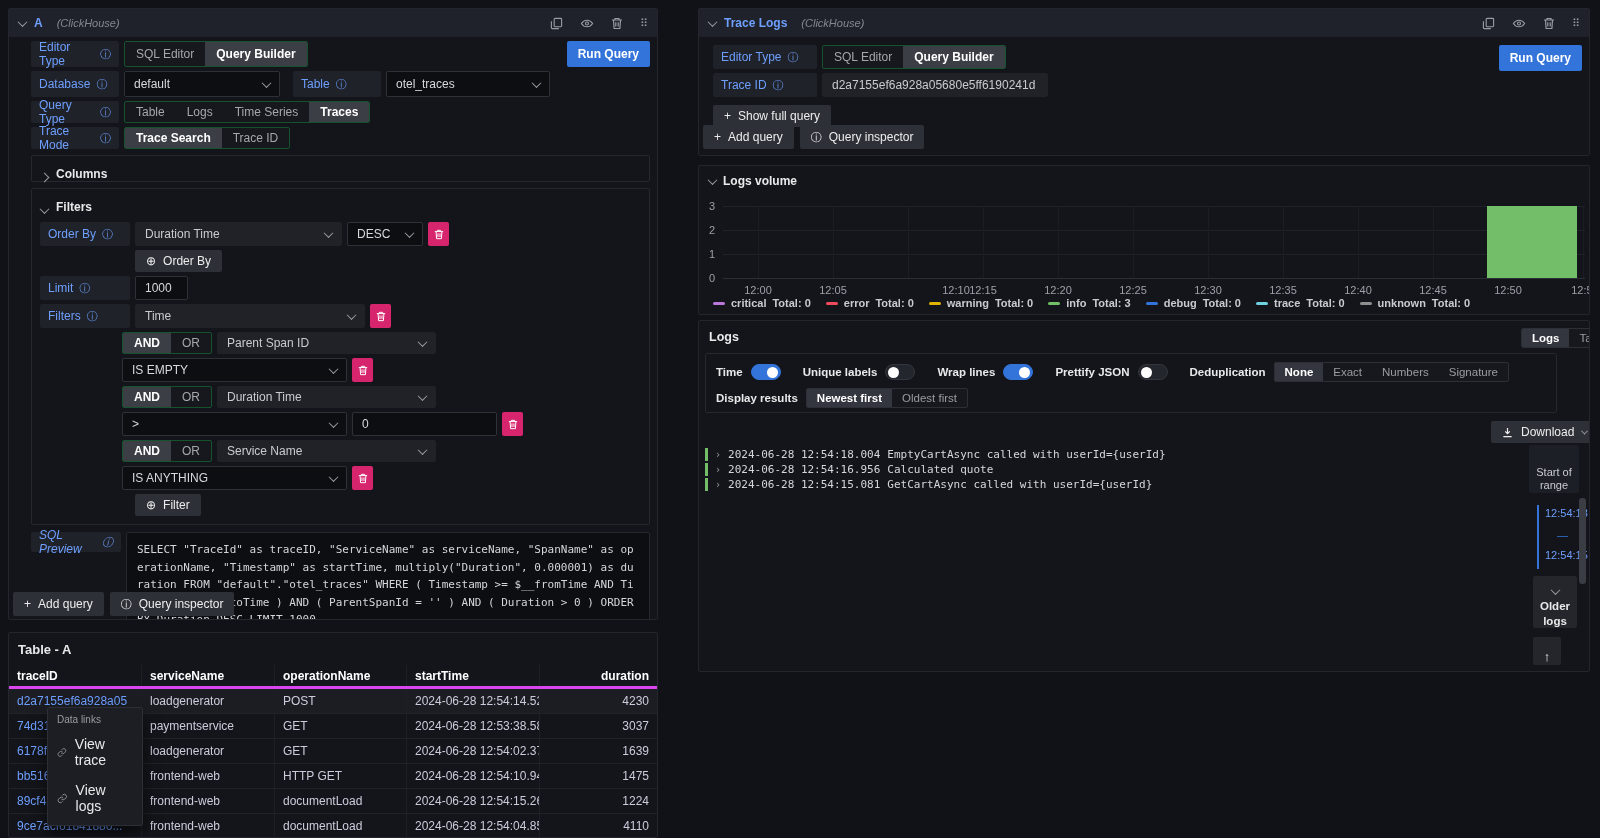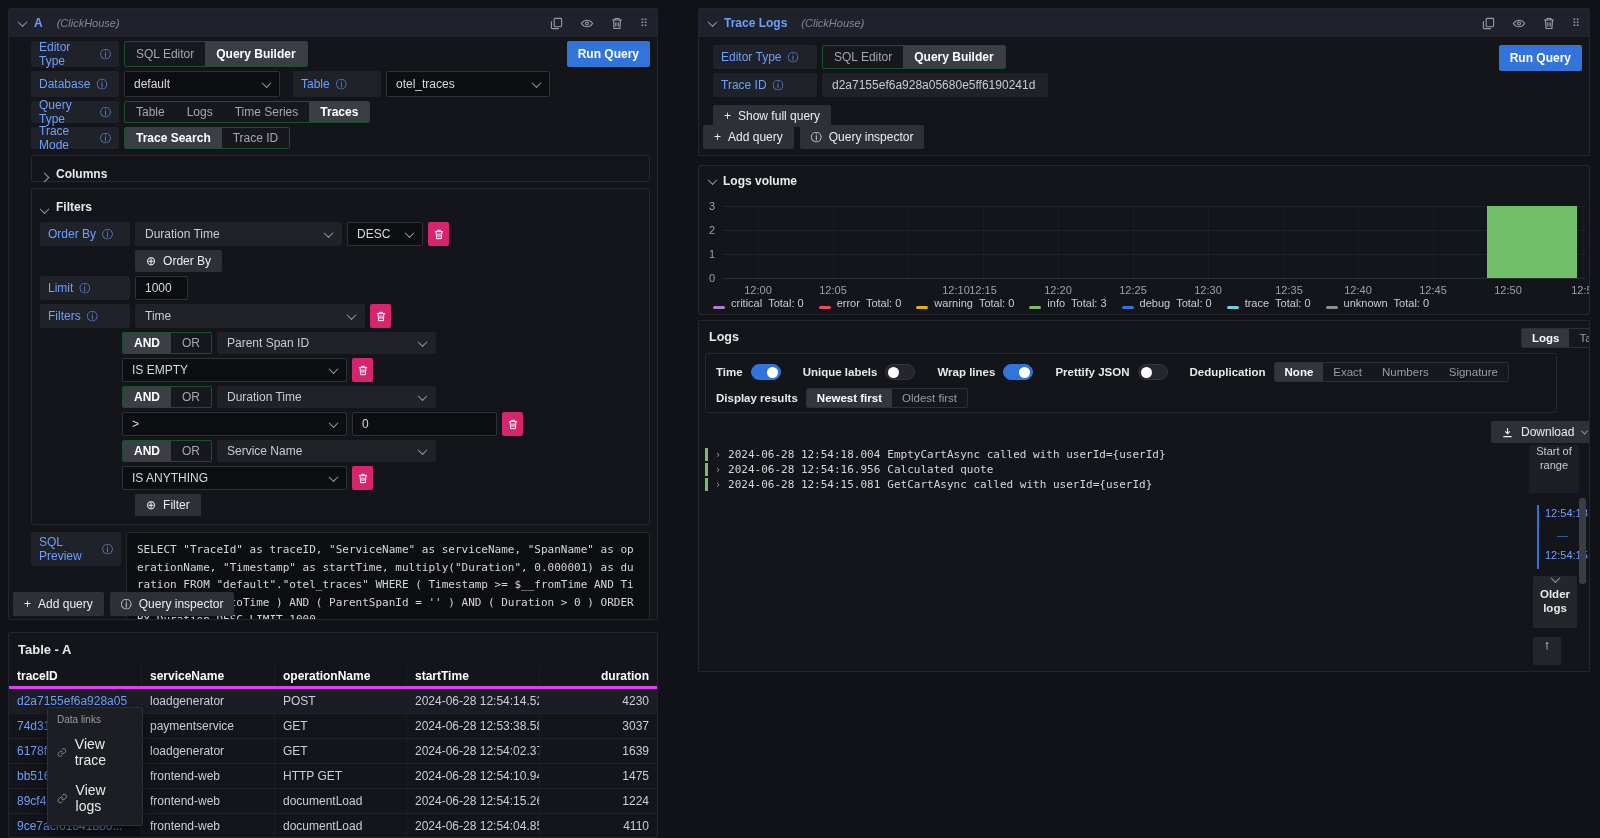--- a/index.html
+++ b/index.html
@@ -61,37 +61,37 @@
   .menu .mtitle { color:#9a9ca3; font-size:10px; padding:6px 9px 4px; }
   .menu .mitem { display:flex; gap:8px; align-items:center; color:#e8e9ea; font-size:14px; font-weight:500; padding:7px 9px; }
 
   
   .gl-h { position:absolute; left:24px; right:4px; height:1px; background:#1f222a; }
   .gl-v { position:absolute; width:1px; background:#1a1d23; }
   .ytick { position:absolute; width:16px; text-align:right; color:#9ba0a8; font-size:11px; }
   .xtick { position:absolute; transform:translateX(-50%); color:#9ba0a8; font-size:11px; top:118px; }
   .bar { position:absolute; background:#73bf69; }
   .legend { position:absolute; left:14px; top:131px; display:flex; gap:15px; align-items:center; }
-  .litem { display:flex; gap:6px; align-items:flex-end; font-size:11px; color:#c9cbd1; white-space:nowrap; }
+  .litem { display:flex; gap:6px; align-items:center; font-size:11px; color:#c9cbd1; white-space:nowrap;font-weight:bold; }
   .swatch { width:12px; height:3px; border-radius:2px; }
 
   
   .rgroup { display:inline-flex; background:#16181d; border:1px solid #2c2f36; border-radius:2px; overflow:hidden; }
   .rgroup .opt { padding:3px 10px; font-size:11.5px; color:#9a9ca3; font-weight:500; white-space:nowrap; display:flex; align-items:center;}
   .rgroup .opt.sel { background:#34363f; color:#fff; font-weight:bold; }
   .switch { width:30px; height:16px; border-radius:9px; background:#24262d; border:1px solid #34363d; position:relative; flex:0 0 auto;}
   .switch::after { content:""; position:absolute; width:11px; height:11px; border-radius:50%; background:#fff; top:1.5px; left:2px; }
   .switch.on { background:#3274d9; border-color:#3274d9; }
   .switch.on::after { left:auto; right:2px; }
   .ctl { display:flex; align-items:center; gap:8px; }
   .ctl .clabel { color:#e8e9ea; font-size:11.5px; font-weight:bold; white-space:nowrap; }
   .logline { display:flex; align-items:center; gap:7px; height:15px; font-family:"DejaVu Sans Mono", monospace; font-size:11px; color:#d5d6da; }
   .logline .lbar { width:3px; height:13px; background:#73bf69; flex:0 0 auto; }
   .logline .lchev { color:#9a9ca3; font-size:10px; }
-  .railbtn { position:absolute; background:#24262c; border-radius:2px; color:#e8e9ea; display:flex; flex-direction:column; align-items:center; justify-content:flex-start; font-size:11.5px; font-weight:bold; line-height:1.25; }
+  .railbtn { position:absolute; background:#24262c; border-radius:2px; color:#e8e9ea; display:flex; flex-direction:column; align-items:center; justify-content:flex-end; font-size:11.5px; font-weight:bold; line-height:1.25; }
 </style>
 </head>
 <body>
 
 <div class="stage">
 
   <section class="panel" style="left:8px; top:8px; width:650px; height:612px;">
     <div class="phead">
       <span class="chev down"></span>
       <span class="ptitle">A</span>
@@ -301,21 +301,21 @@
               </svg>
             </span>
         </div>
 
         <div class="frow h22" style="margin-left:95px; margin-bottom:0;">
           <span class="btn" style="height:22px">⊕ <span>Filter</span></span>
         </div>
       </div>
 
       <div class="frow" style="margin-top:7px; align-items:flex-start;">
-        <span class="lbl" style="width:90px; height:34px;">
+        <span class="lbl" style="width:90px; height:20px;font-style:italic;">
           <span>SQL Preview</span>
             <span class="info">ⓘ</span>
         </span>
         <div class="sql" style="min-height:62px;">SELECT "TraceId" as traceID, "ServiceName" as serviceName, "SpanName" as operationName, "Timestamp" as startTime, multiply("Duration", 0.000001) as duration FROM "default"."otel_traces" WHERE ( Timestamp &gt;= $__fromTime AND Timestamp &lt;= $__toTime ) AND ( ParentSpanId = '' ) AND ( Duration &gt; 0 ) ORDER BY Duration DESC LIMIT 1000</div>
       </div>
     </div>
 
     <div style="position:absolute; left:4px; top:583px; display:flex; gap:6px;">
       <span class="btn">+ <span>Add query</span></span>
       <span class="btn">
@@ -503,21 +503,21 @@
 
       <div class="bar" style="left:788px; top:40px; width:90px; height:72px;"></div>
 
       <span class="xtick" style="left:59px;">12:00</span>
       <span class="xtick" style="left:134px;">12:05</span>
       <span class="xtick" style="left:221px;margin-left:36px;">12:10</span>
       <span class="xtick" style="left:284px;">12:15</span>
       <span class="xtick" style="left:359px;">12:20</span>
       <span class="xtick" style="left:434px;">12:25</span>
       <span class="xtick" style="left:509px;">12:30</span>
-      <span class="xtick" style="left:584px;margin-left:6px;">12:35</span>
+      <span class="xtick" style="left:584px;">12:35</span>
       <span class="xtick" style="left:659px;">12:40</span>
       <span class="xtick" style="left:734px;">12:45</span>
       <span class="xtick" style="left:809px;">12:50</span>
       <span class="xtick" style="left:886px;">12:55</span>
 
       <div class="legend">
         <span class="litem">
             <span class="swatch" style="background-color: rgb(184, 119, 217);"></span>
             <span>critical</span>
             <span>Total: 0</span>

